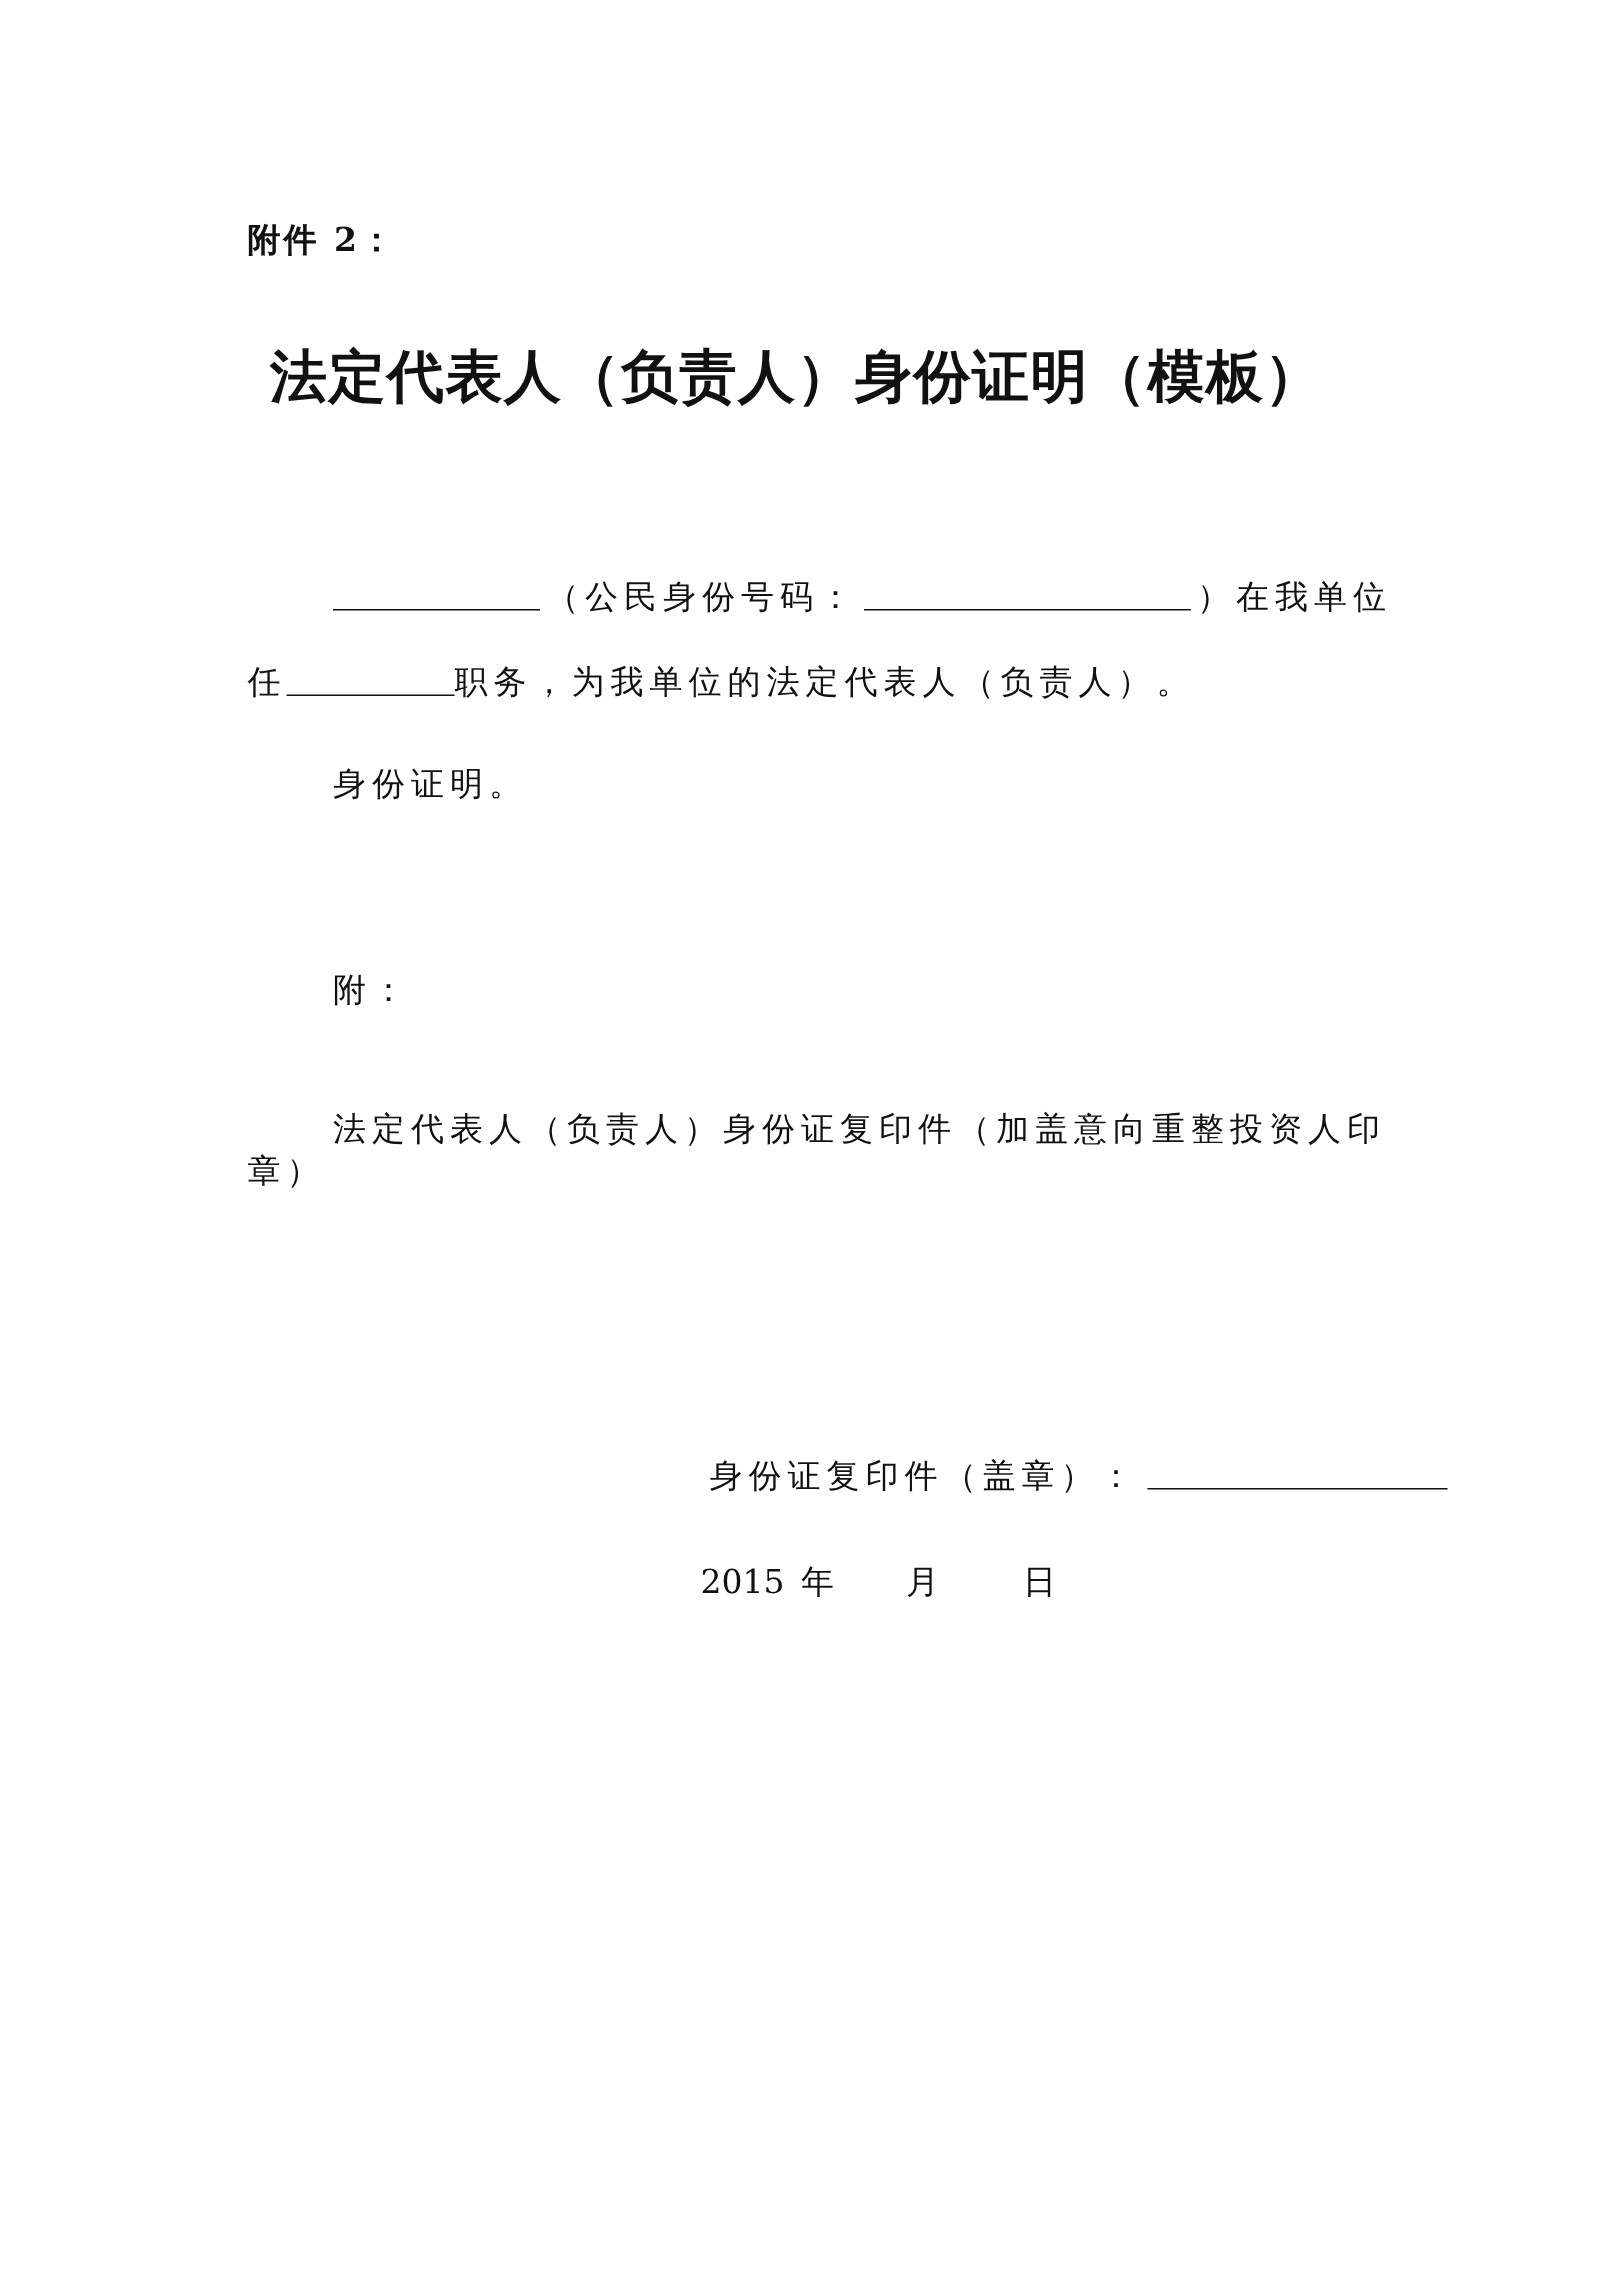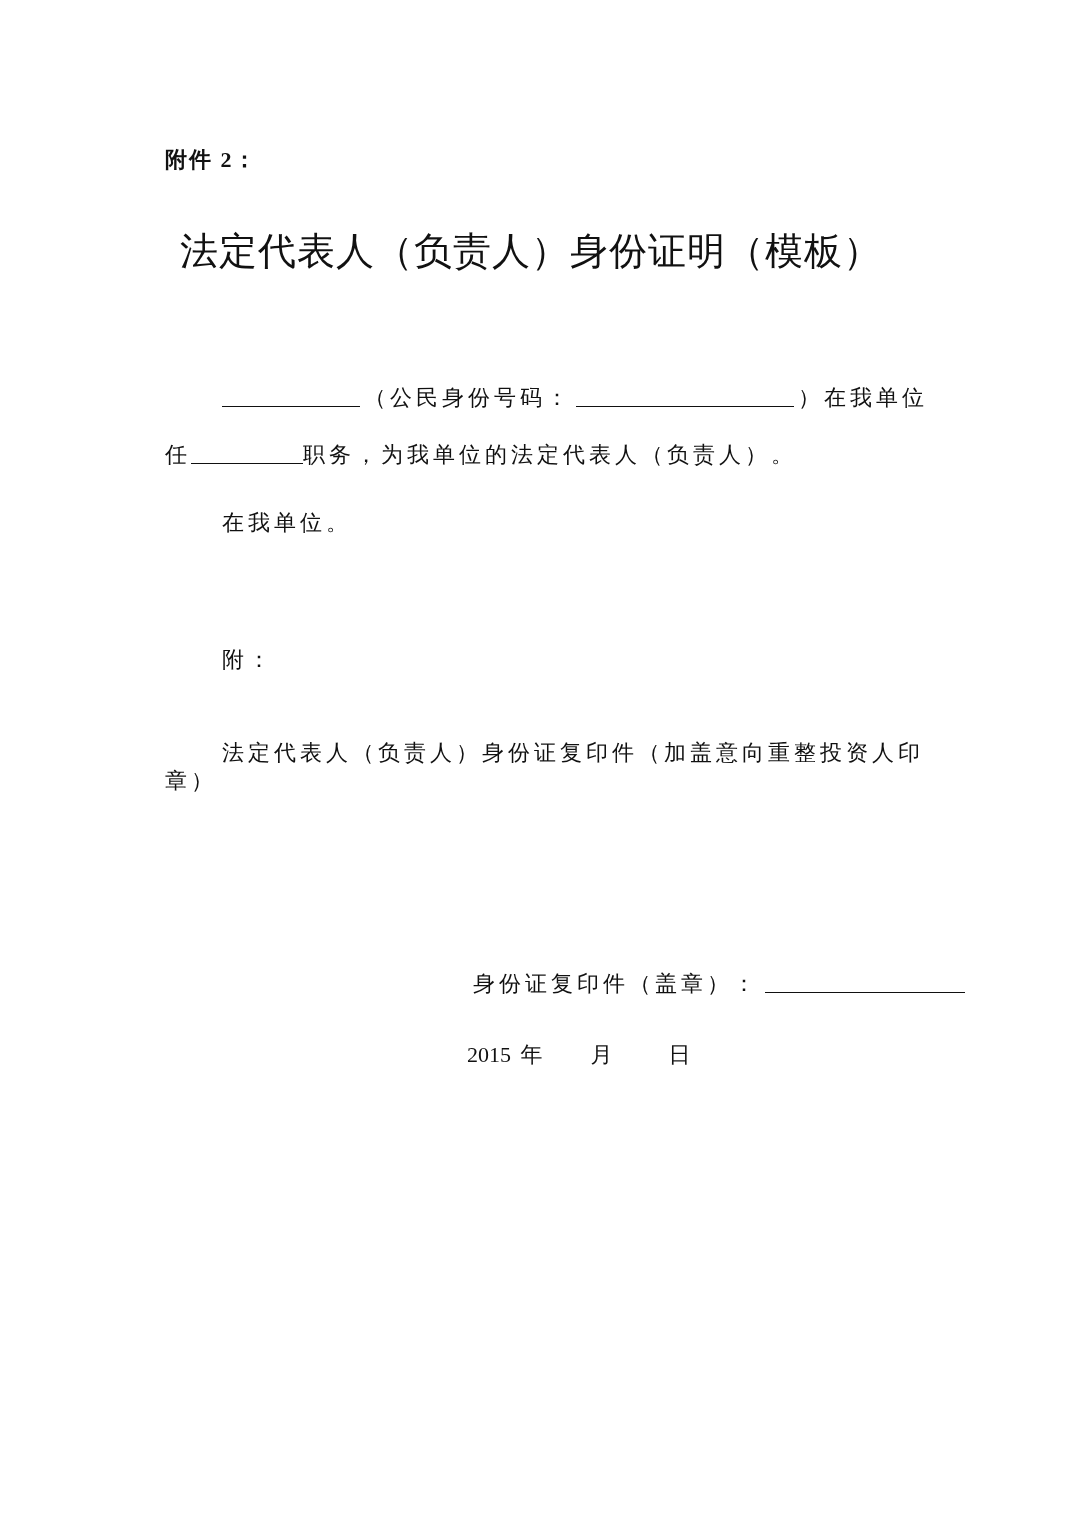--- a/index.html
+++ b/index.html
@@ -1,20 +1,20 @@
 <!DOCTYPE html>
 <html><head>
 <meta charset="utf-8">
 <style>
   html, body { margin:0; padding:0; background:#ffffff; }
   body { width:1080px; height:1527px; position:relative; overflow:hidden;
          font-family:"DejaVu Serif", "Liberation Serif", serif; color:#111111; }
-  .abs { position:absolute; white-space:nowrap;font-family:Liberation Serif, serif; }
+  .abs { position:absolute; white-space:nowrap; }
   .attach { left:165px; top:145px; font-size:22px; font-weight:bold; letter-spacing:2px; }
-  .title { left:180px; top:226px; font-size:38px; font-family:"DejaVu Sans", sans-serif; letter-spacing:1px; }
+  .title { left:180px; top:226px; font-size:38px; font-family:"DejaVu Sans", sans-serif; letter-spacing:1px;font-weight:bold; }
   .body-text { font-size:22px; letter-spacing:4px; }
   .blank { display:inline-block; border-bottom:1.5px solid #111; vertical-align:baseline; height:1px; margin:0 4px; position:relative; top:2px;}
   .line1 { left:222px; top:383px;text-align:right; }
   .line2 { left:165px; top:440px;text-align:center; }
   .line3 { left:222px; top:508px; }
   .line4 { left:222px; top:645px; }
   .line5 { left:222px; top:710px;margin-top:28px; }
   .line6 { left:165px; top:766px; }
   .sign { left:473px; top:969px; }
   .date { left:467px; top:1040px; }
@@ -30,21 +30,21 @@
   <div class="abs title">法定代表人（负责人）身份证明（模板）</div>
 
   <div class="abs body-text line1">
     <span class="blank" style="width:138px;margin-left:0;"></span><span>（公民身份号码：</span><span class="blank" style="width:218px;"></span><span>）在我单位</span>
   </div>
 
   <div class="abs body-text line2">
     <span>任</span><span class="blank" style="width:112px;margin:0;"></span><span>职务，为我单位的法定代表人（负责人）。</span>
   </div>
 
-  <div class="abs body-text line3">在我单位。</div>
+  <div class="abs body-text line3">身份证明。</div>
 
   <div class="abs body-text line4">附：</div>
 
   <div class="abs body-text line5">法定代表人（负责人）身份证复印件（加盖意向重整投资人印</div>
   <div class="abs body-text line6">章）</div>
 
   <div class="abs body-text sign">
     <span>身份证复印件（盖章）：</span><span class="blank" style="width:200px;margin-left:6px;"></span>
   </div>
 

